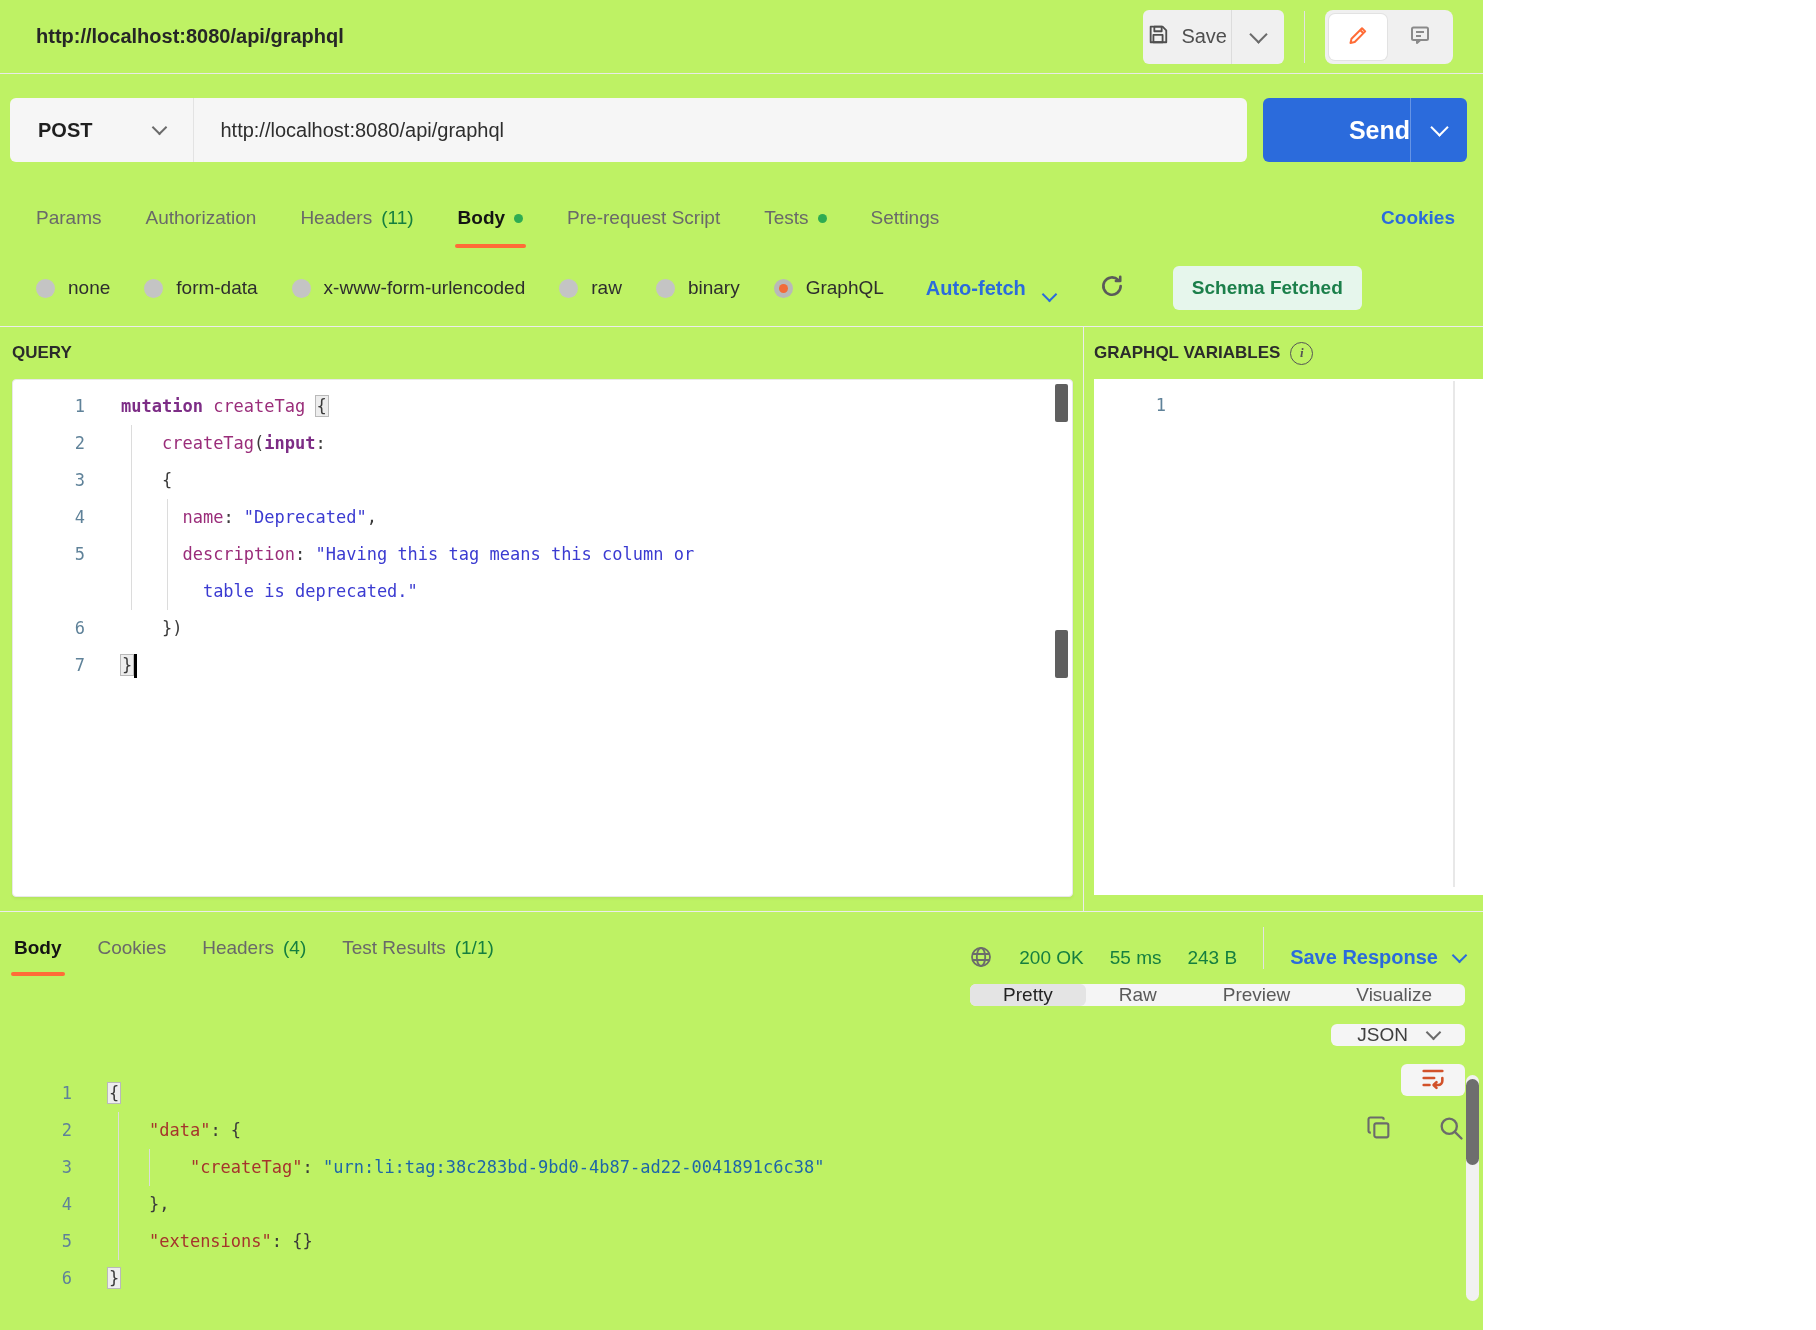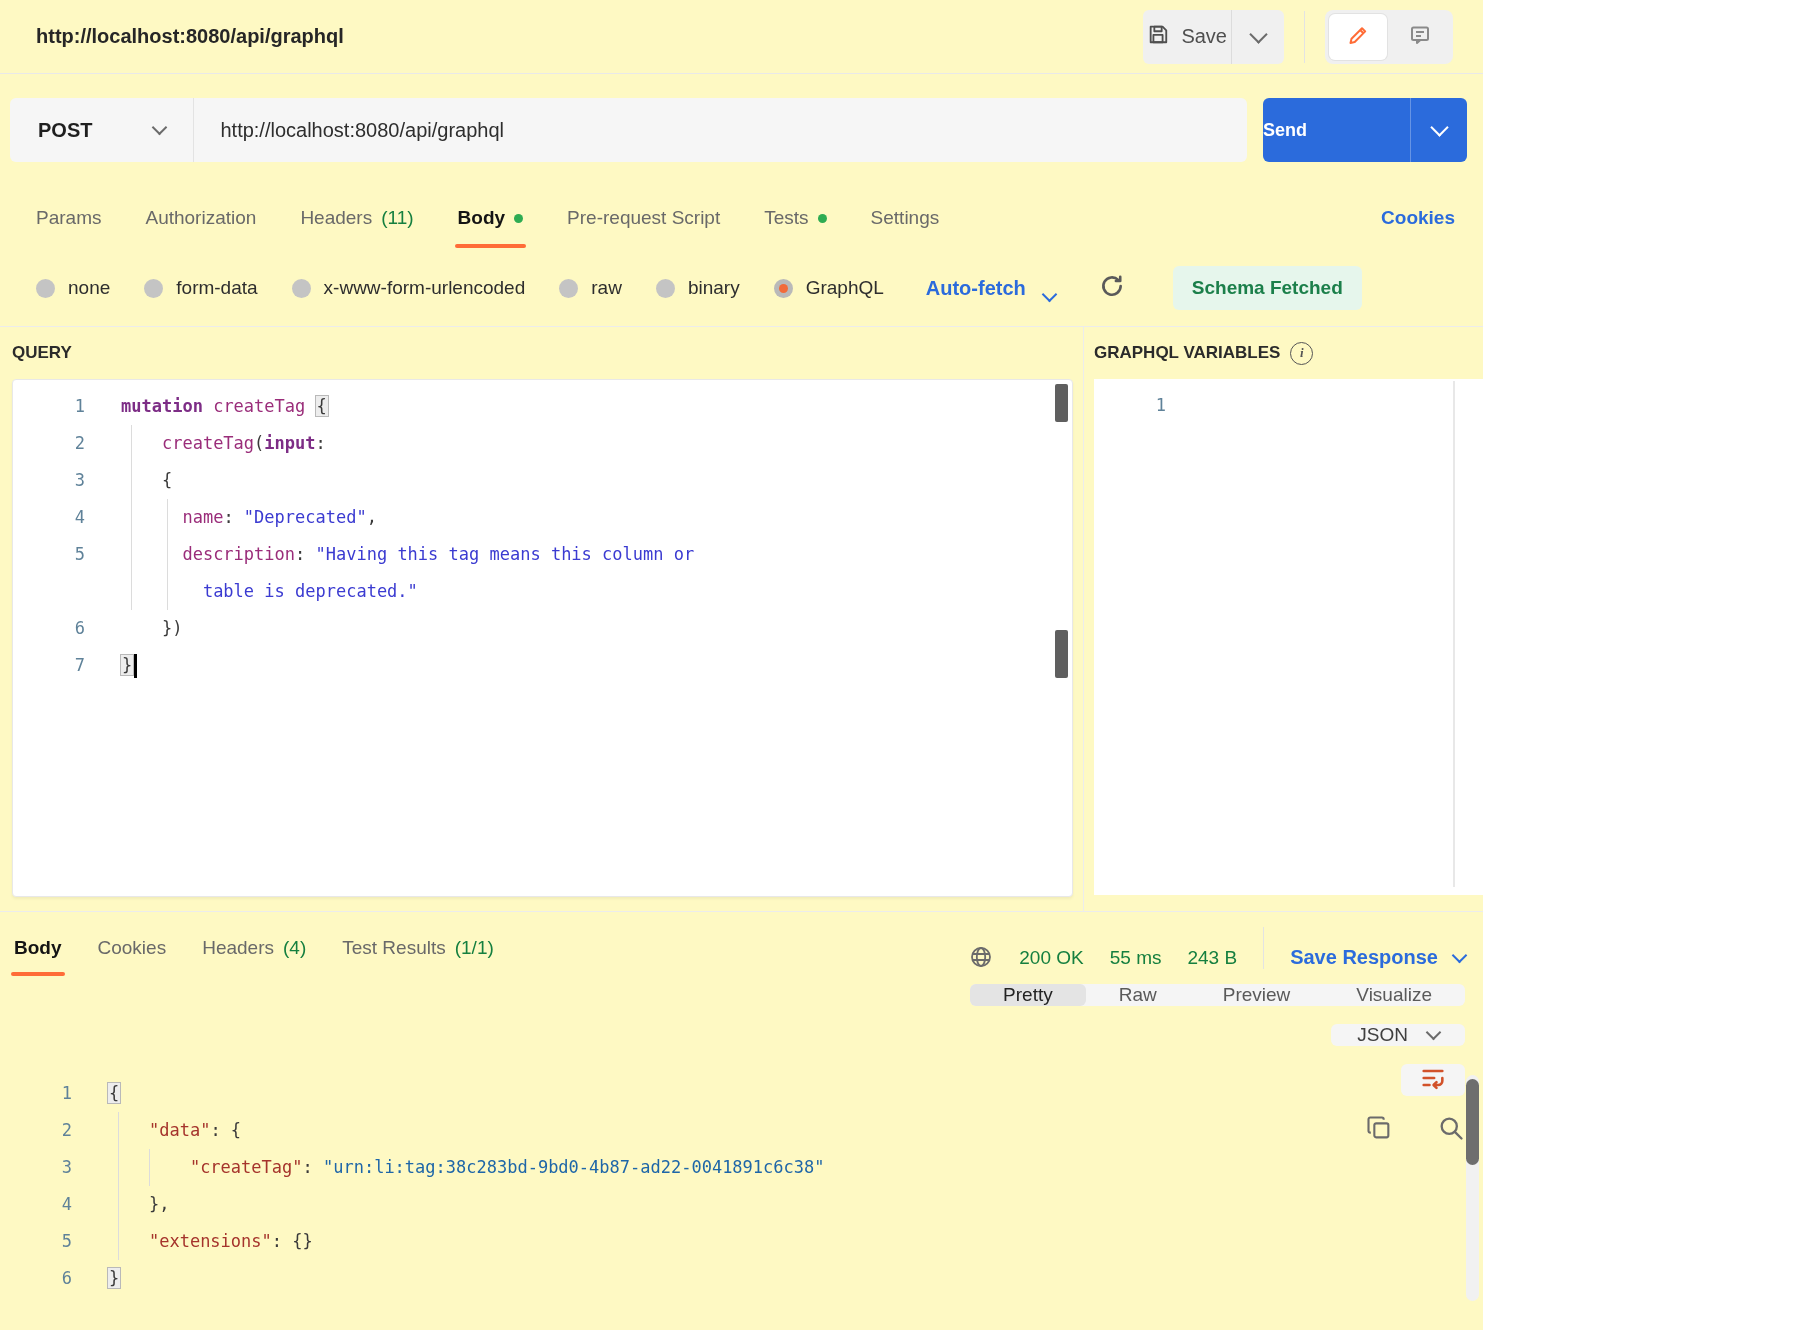--- a/index.html
+++ b/index.html
@@ -1,17 +1,17 @@
 <!DOCTYPE html>
 <html><head>
 <meta charset="utf-8">
 <style>
   html,body{margin:0;padding:0;background:#fff;}
   body{width:1816px;height:1330px;overflow:hidden;font-family:"Liberation Sans",sans-serif;color:#212121;}
-  .app{position:relative;width:1483px;height:1330px;background:#fef9c3;}
+  .app{position:relative;width:1483px;height:1330px;background:#bef264;}
   .hr{height:1px;background:#ececec;}
   .chev{display:inline-block;width:11px;height:11px;border-right:2.5px solid #6b6b6b;border-bottom:2.5px solid #6b6b6b;transform:rotate(45deg);margin-top:-5px;}
   .chev.white{border-color:#fff;}
   .chev.blue{border-color:#2b6bdc;}
   .chev.small{width:9px;height:9px;}
   .vsep{width:1px;height:48px;background:#e3e3e3;}
 
   
   .header{height:74px;border-bottom:1px solid #e9e9e9;display:flex;align-items:center;padding:0 30px 0 36px;box-sizing:border-box;}
   .header-title{font-weight:bold;font-size:20px;color:#262626;}
@@ -22,21 +22,21 @@
   .toggle-group{display:flex;background:#f0f0f0;border-radius:8px;height:54px;padding:4px;box-sizing:border-box;gap:4px;}
   .toggle{width:58px;border-radius:6px;display:flex;align-items:center;justify-content:center;cursor:pointer;}
   .toggle.active{background:#fff;box-shadow:0 0 0 1px #e2e2e2;}
 
   
   .req-row{display:flex;align-items:center;padding:22px 16px 22px 10px;gap:16px;box-sizing:border-box;height:112px;}
   .url-bar{flex:1;display:flex;height:64px;background:#f6f6f6;border-radius:6px;align-items:center;overflow:hidden;}
   .method{display:flex;align-items:center;padding:0 28px;font-weight:bold;font-size:20px;color:#1f1f1f;border-right:1px solid #e3e3e3;height:100%;gap:62px;cursor:pointer;justify-content:space-between;}
   .url-input{flex:1;border:0;background:transparent;outline:none;padding:0 26px;font-size:20px;color:#2e2e2e;font-family:"Liberation Sans",sans-serif;}
   .send-btn{width:204px;height:64px;background:#2b6bdc;border-radius:6px;color:#fff;display:flex;flex:none;cursor:pointer;}
-  .send-main{flex:1;display:flex;align-items:center;justify-content:flex-start;font-size:18px;font-weight:bold;}
+  .send-main{flex:1;display:flex;align-items:center;justify-content:flex-end;font-size:25px;font-weight:bold;}
   .send-caret{width:56px;border-left:1px solid rgba(255,255,255,.28);display:flex;align-items:center;justify-content:center;}
 
   
   .tabs-row{display:flex;align-items:center;height:64px;padding:0 28px 0 36px;box-sizing:border-box;}
   .tab{position:relative;margin-right:44px;font-size:19px;color:#696969;display:flex;align-items:center;gap:9px;height:100%;cursor:pointer;}
   .tab.active{color:#141414;font-weight:bold;}
   .tab.active::after{content:"";position:absolute;left:-3px;right:-3px;bottom:2px;height:4px;background:#ff6c37;border-radius:2px;}
   .tab .count{color:#157f3f;}
   .dot{width:9px;height:9px;border-radius:50%;background:#2eac52;flex:none;}
   .cookies{margin-left:auto;color:#2b6bdc;font-weight:bold;font-size:19px;cursor:pointer;}

